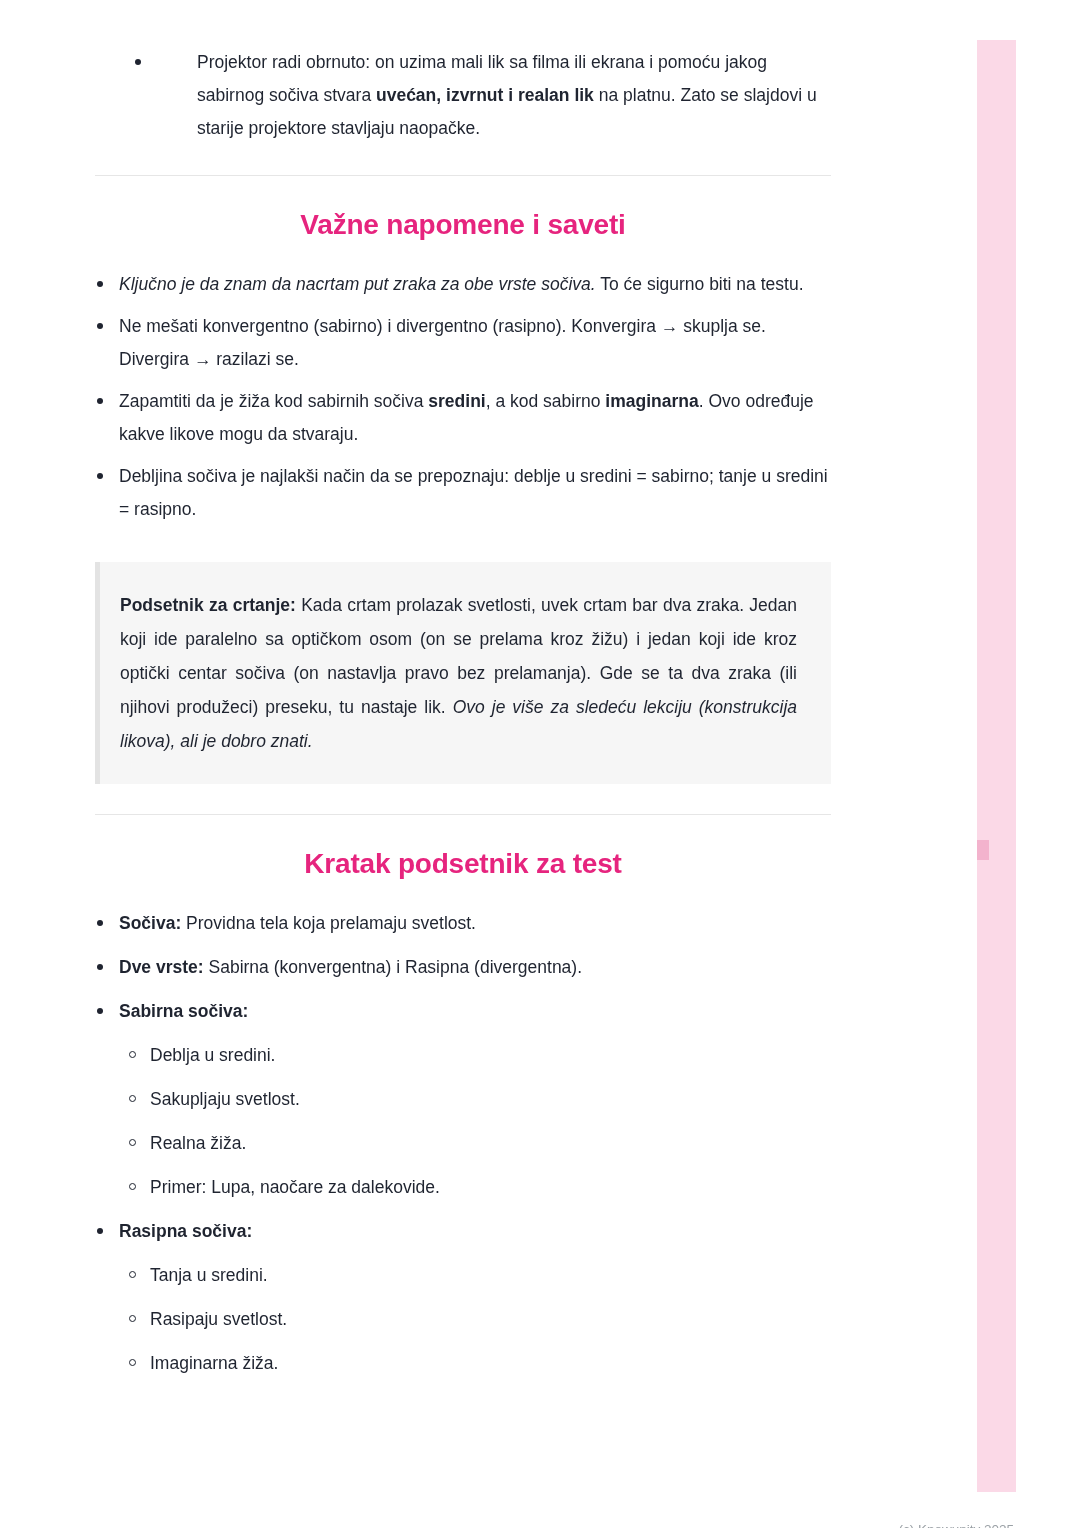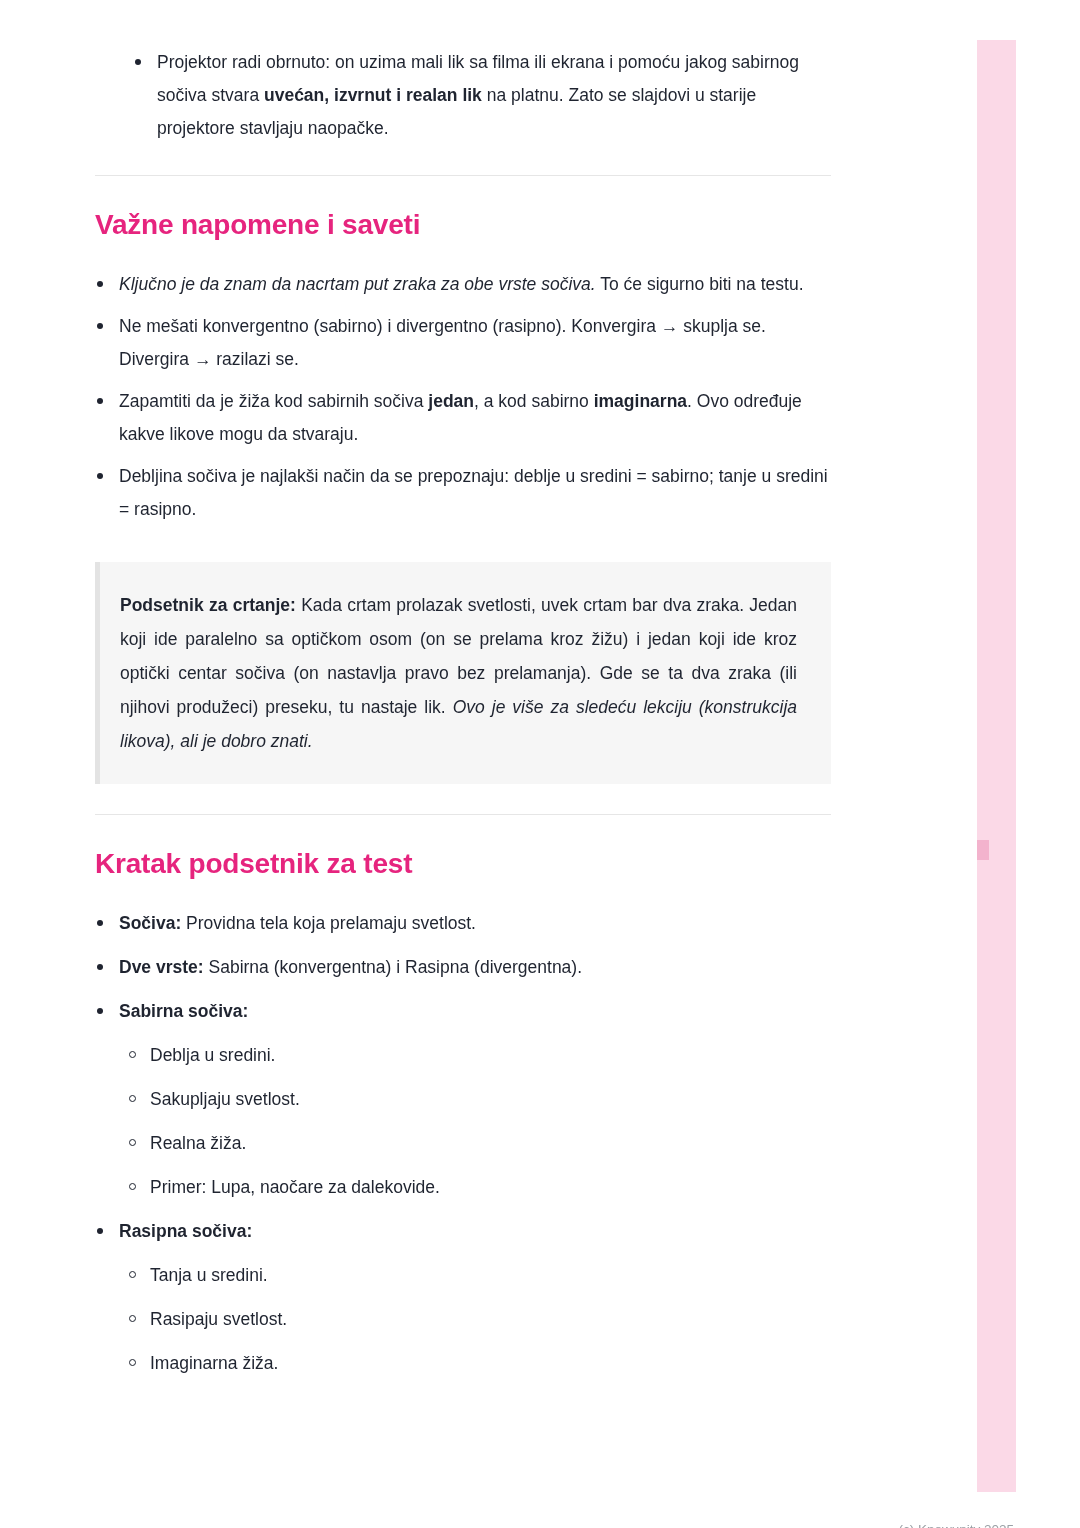--- a/index.html
+++ b/index.html
@@ -53,30 +53,31 @@
     z-index: 2;
   }
 
   .heading {
     color: var(--accent, #e6247e);
     font-size: 28px;
     line-height: 38px;
     font-weight: 700;
     letter-spacing: -0.2px;
     margin: 30px 0 24px 0;
+    text-align: center;
   }
 
   .divider {
     border: none;
     border-top: 1px solid var(--divider, #e6e6e6);
     margin-top: 30px;
   }
 
   .bullet { display: flex; margin-bottom: 9px; }
-  .bullet.indent { padding-left: 38px; }
+  .bullet.indent { padding-left: 38px; gap: 40px; }
 
   .marker { flex: 0 0 auto; }
   .disc {
     width: 6px; height: 6px;
     border-radius: 50%;
     background: var(--text, #1f2430);
     margin: 13px 16px 0 2px;
   }
   .circle {
     width: 7px; height: 7px;
@@ -138,21 +139,21 @@
     <div class="bullet">
       <span class="marker disc"></span>
       <div class="btext">
         <span>Ne mešati konvergentno (sabirno) i divergentno (rasipno). Konvergira → skuplja se. Divergira → razilazi se.</span>
       </div>
     </div>
 
     <div class="bullet">
       <span class="marker disc"></span>
       <div class="btext">
-        <span>Zapamtiti da je žiža kod sabirnih sočiva </span><span class="bold">jedan</span><span>, a kod sabirno </span><span class="bold">imaginarna</span><span>. Ovo određuje kakve likove mogu da stvaraju.</span>
+        <span>Zapamtiti da je žiža kod sabirnih sočiva </span><span class="bold">sredini</span><span>, a kod sabirno </span><span class="bold">imaginarna</span><span>. Ovo određuje kakve likove mogu da stvaraju.</span>
       </div>
     </div>
 
     <div class="bullet">
       <span class="marker disc"></span>
       <div class="btext">
         <span>Debljina sočiva je najlakši način da se prepoznaju: deblje u sredini = sabirno; tanje u sredini = rasipno.</span>
       </div>
     </div>
 

